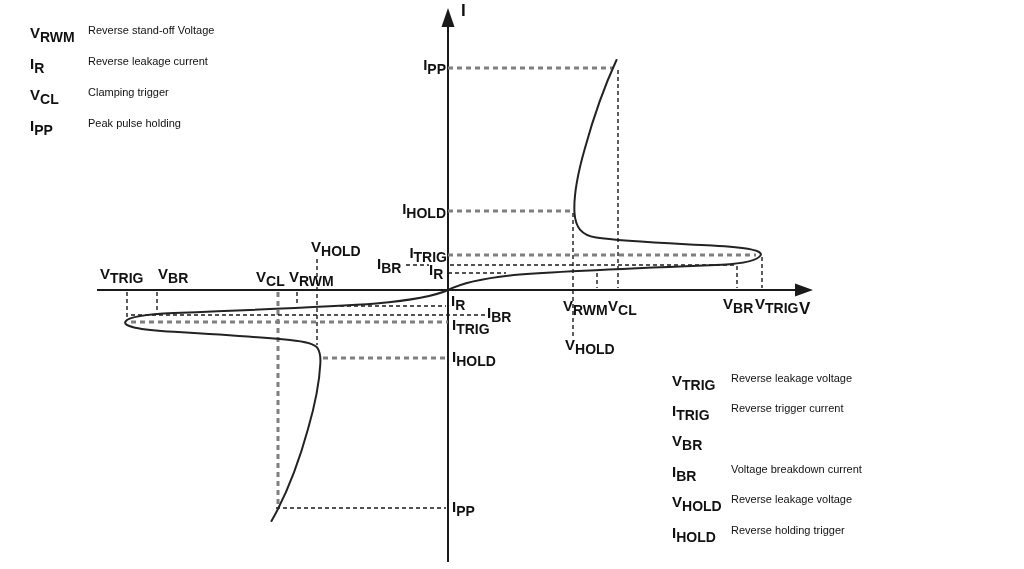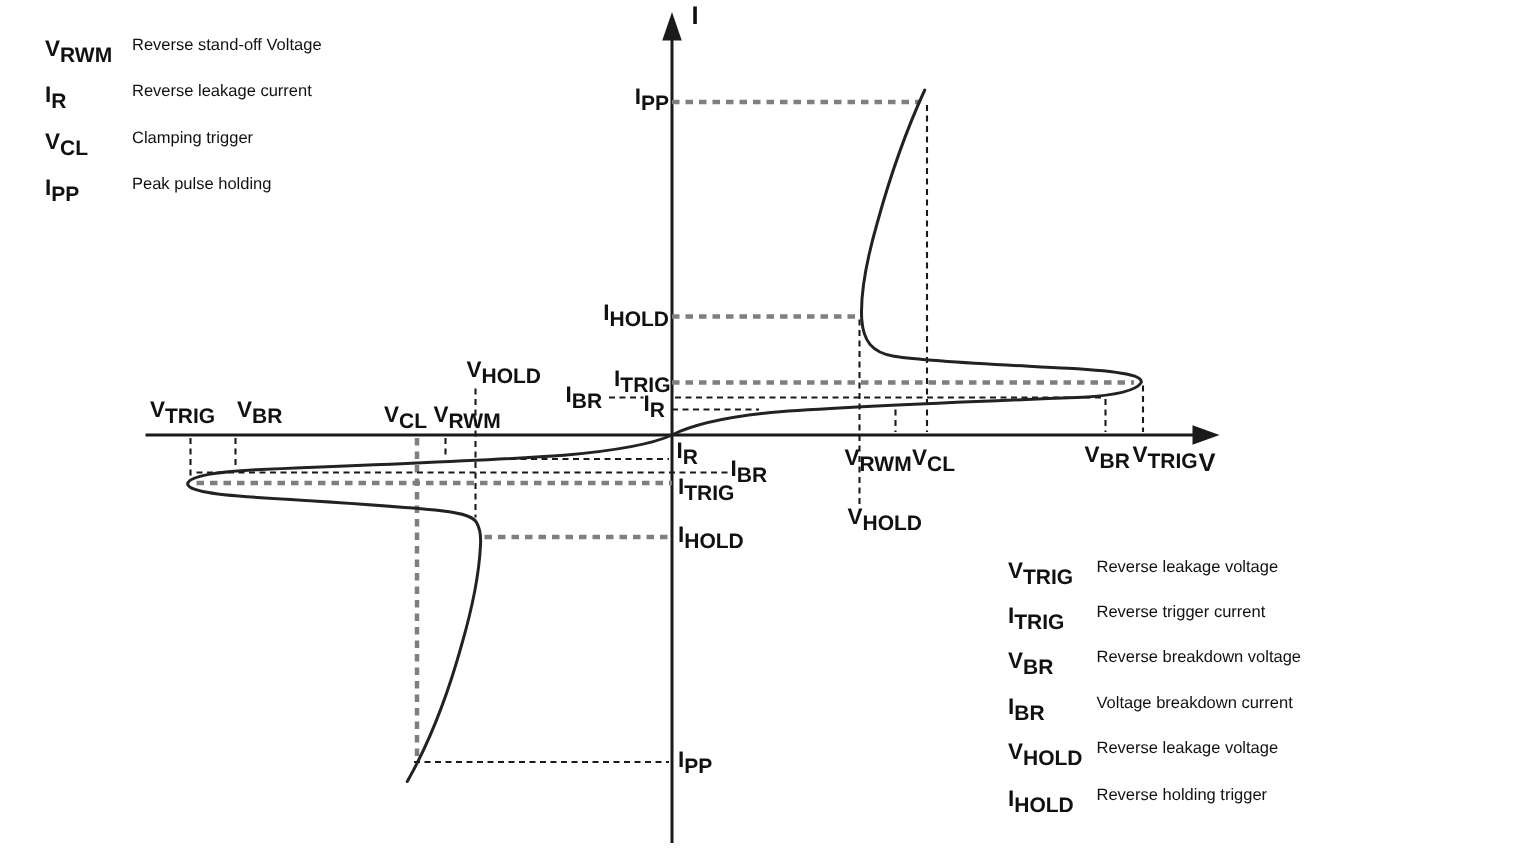--- a/index.html
+++ b/index.html
@@ -129,21 +129,20 @@
   <div class="row br" style="left:672px;top:372px">
     <span class="sym"><span>V</span><sub>TRIG</sub></span>
     <span class="desc">Reverse leakage voltage</span>
   </div>
   <div class="row br" style="left:672px;top:402px">
     <span class="sym"><span>I</span><sub>TRIG</sub></span>
     <span class="desc">Reverse trigger current</span>
   </div>
   <div class="row br" style="left:672px;top:432px">
     <span class="sym"><span>V</span><sub>BR</sub></span>
-    <span class="desc">Reverse breakdown voltage</span>
   </div>
   <div class="row br" style="left:672px;top:463px">
     <span class="sym"><span>I</span><sub>BR</sub></span>
     <span class="desc">Voltage breakdown current</span>
   </div>
   <div class="row br" style="left:672px;top:493px">
     <span class="sym"><span>V</span><sub>HOLD</sub></span>
     <span class="desc">Reverse leakage voltage</span>
   </div>
   <div class="row br" style="left:672px;top:524px">

